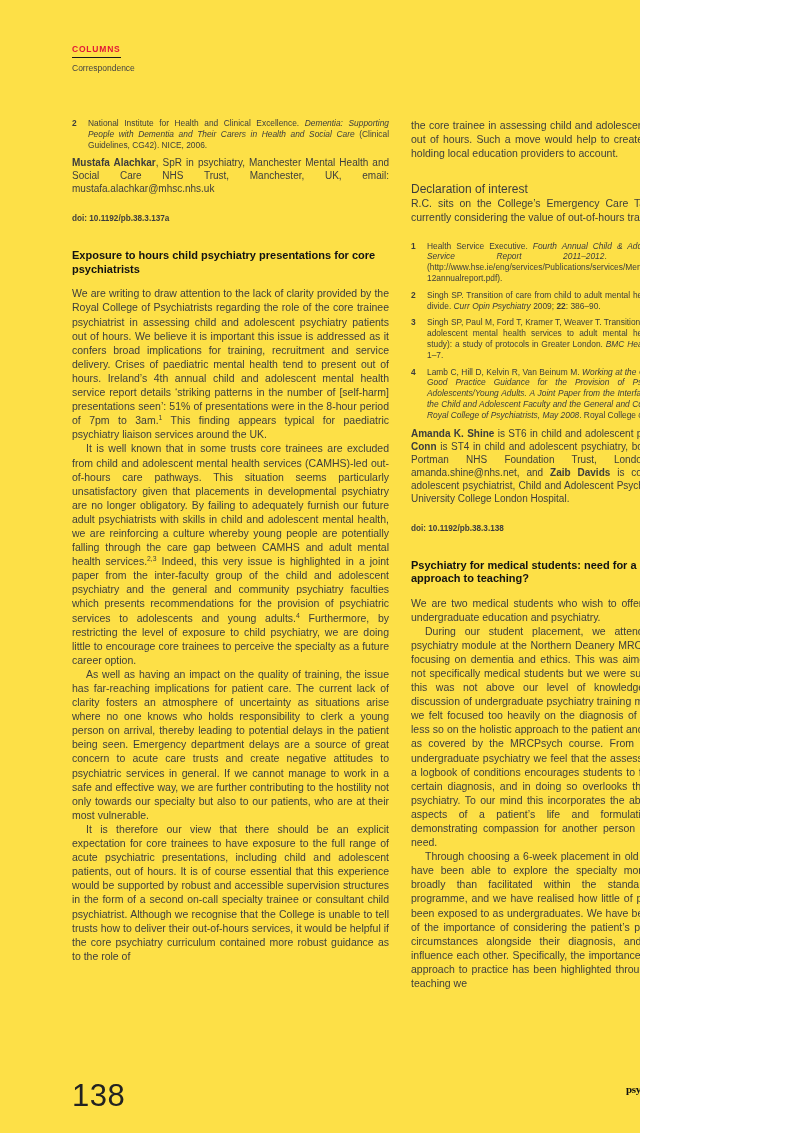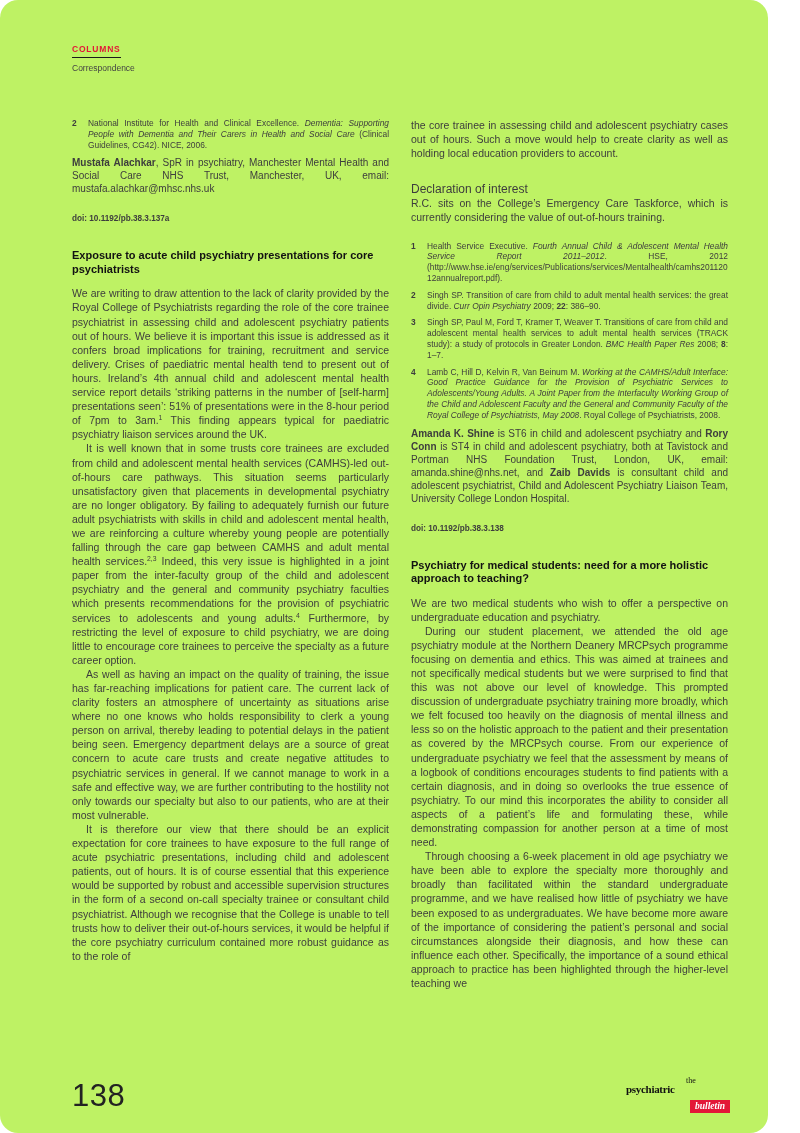--- a/index.html
+++ b/index.html
@@ -1,19 +1,19 @@
 <!DOCTYPE html>
 <html><head>
 <meta charset="utf-8">
 <style>
   * { margin:0; padding:0; box-sizing:border-box; }
   html,body { background:#ffffff; }
   .page {
-    position:relative; width:768px; height:1133px; background:#bef264;
-    font-family:"Liberation Sans", sans-serif; color:#3d3d3d; overflow:hidden;border-radius:18px;
+    position:relative; width:640px; height:1133px; background:#fde047;
+    font-family:"Liberation Sans", sans-serif; color:#3d3d3d; overflow:hidden;
   }
   .i { font-style:italic; }
   .b { font-weight:bold; }
   sup { font-size:0.65em; vertical-align:super; line-height:0; }
 
   .masthead { position:absolute; top:38px; left:72px; }
   .section-label {
     display:inline-block; color:#e31837; font-size:8.5px; font-weight:bold;
     letter-spacing:0.8px; border-bottom:1px solid #1a1a1a; padding-bottom:3px;
   }
@@ -59,21 +59,21 @@
   <div class="columns">
 
     <div class="col">
       <div class="ref-item small-text">
         <span class="ref-num">2</span>
         <span class="ref-text"><span>National Institute for Health and Clinical Excellence. </span><span class="i">Dementia: Supporting People with Dementia and Their Carers in Health and Social Care</span><span> (Clinical Guidelines, CG42). NICE, 2006.</span></span>
       </div>
       <p class="byline"><span class="b">Mustafa Alachkar</span><span>, SpR in psychiatry, Manchester Mental Health and Social Care NHS Trust, Manchester, UK, email: mustafa.alachkar@mhsc.nhs.uk</span></p>
       <p class="doi">doi: 10.1192/pb.38.3.137a</p>
 
-      <h2 class="article-title">Exposure to acute child psychiatry presentations for core psychiatrists</h2>
+      <h2 class="article-title">Exposure to hours child psychiatry presentations for core psychiatrists</h2>
       <p class="body-para"><span>We are writing to draw attention to the lack of clarity provided by the Royal College of Psychiatrists regarding the role of the core trainee psychiatrist in assessing child and adolescent psychiatry patients out of hours. We believe it is important this issue is addressed as it confers broad implications for training, recruitment and service delivery. Crises of paediatric mental health tend to present out of hours. Ireland’s 4th annual child and adolescent mental health service report details ‘striking patterns in the number of [self-harm] presentations seen’: 51% of presentations were in the 8-hour period of 7pm to 3am.</span><sup>1</sup><span> This finding appears typical for paediatric psychiatry liaison services around the UK.</span></p>
       <p class="body-para indent"><span>It is well known that in some trusts core trainees are excluded from child and adolescent mental health services (CAMHS)-led out-of-hours care pathways. This situation seems particularly unsatisfactory given that placements in developmental psychiatry are no longer obligatory. By failing to adequately furnish our future adult psychiatrists with skills in child and adolescent mental health, we are reinforcing a culture whereby young people are potentially falling through the care gap between CAMHS and adult mental health services.</span><sup>2,3</sup><span> Indeed, this very issue is highlighted in a joint paper from the inter-faculty group of the child and adolescent psychiatry and the general and community psychiatry faculties which presents recommendations for the provision of psychiatric services to adolescents and young adults.</span><sup>4</sup><span> Furthermore, by restricting the level of exposure to child psychiatry, we are doing little to encourage core trainees to perceive the specialty as a future career option.</span></p>
       <p class="body-para indent"><span>As well as having an impact on the quality of training, the issue has far-reaching implications for patient care. The current lack of clarity fosters an atmosphere of uncertainty as situations arise where no one knows who holds responsibility to clerk a young person on arrival, thereby leading to potential delays in the patient being seen. Emergency department delays are a source of great concern to acute care trusts and create negative attitudes to psychiatric services in general. If we cannot manage to work in a safe and effective way, we are further contributing to the hostility not only towards our specialty but also to our patients, who are at their most vulnerable.</span></p>
       <p class="body-para indent"><span>It is therefore our view that there should be an explicit expectation for core trainees to have exposure to the full range of acute psychiatric presentations, including child and adolescent patients, out of hours. It is of course essential that this experience would be supported by robust and accessible supervision structures in the form of a second on-call specialty trainee or consultant child psychiatrist. Although we recognise that the College is unable to tell trusts how to deliver their out-of-hours services, it would be helpful if the core psychiatry curriculum contained more robust guidance as to the role of</span></p>
     </div>
 
     <div class="col">
       <p class="body-para">the core trainee in assessing child and adolescent psychiatry cases out of hours. Such a move would help to create clarity as well as holding local education providers to account.</p>
 
       <p class="decl-head">Declaration of interest</p>

